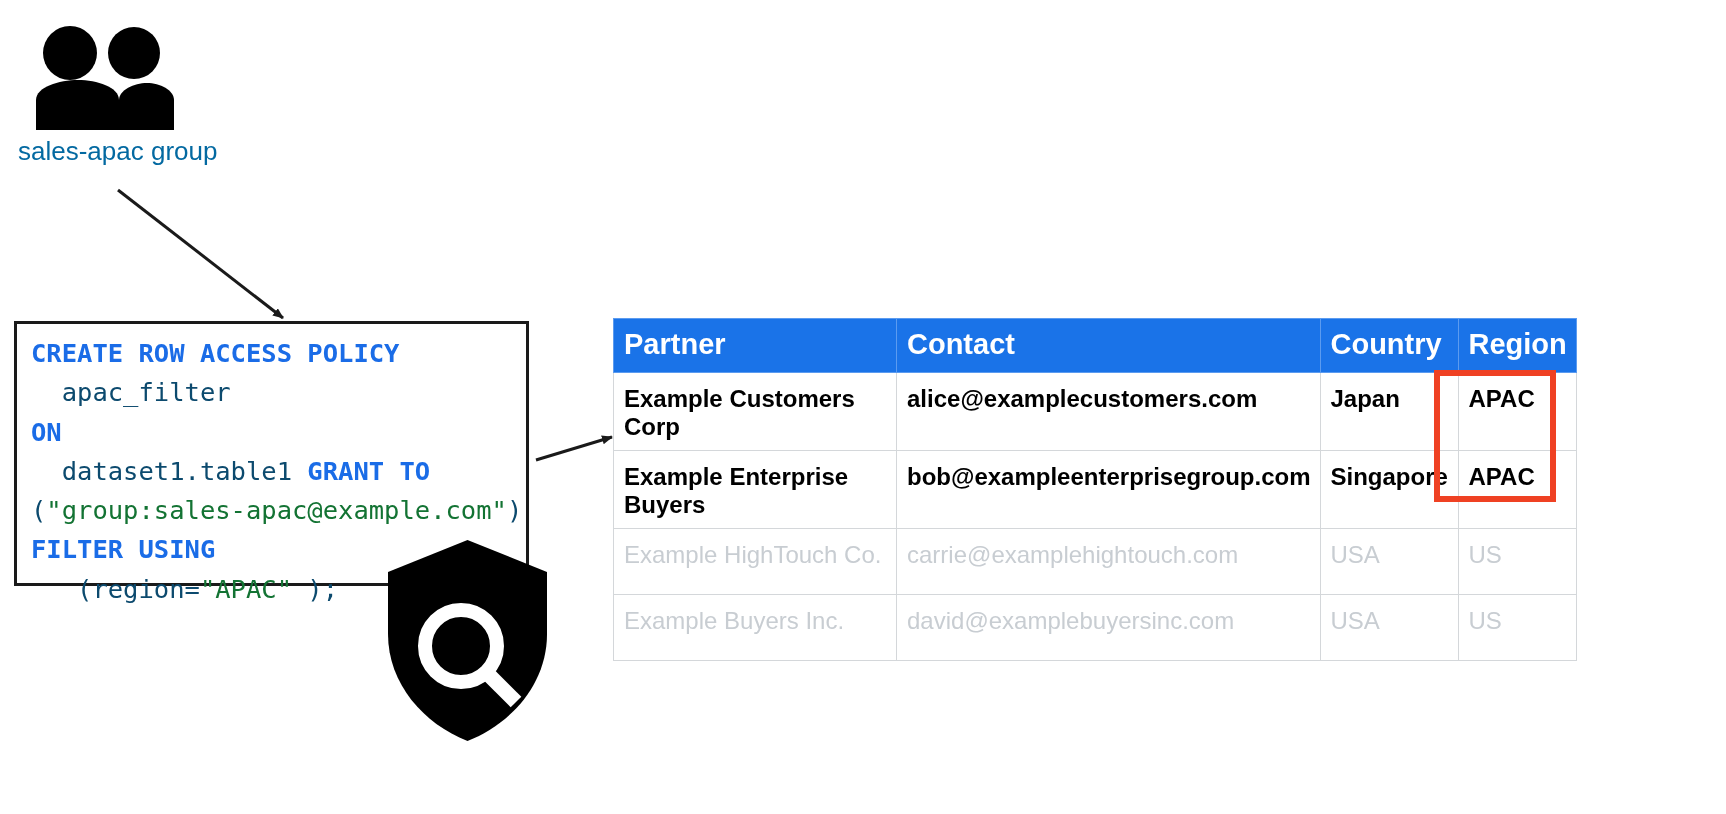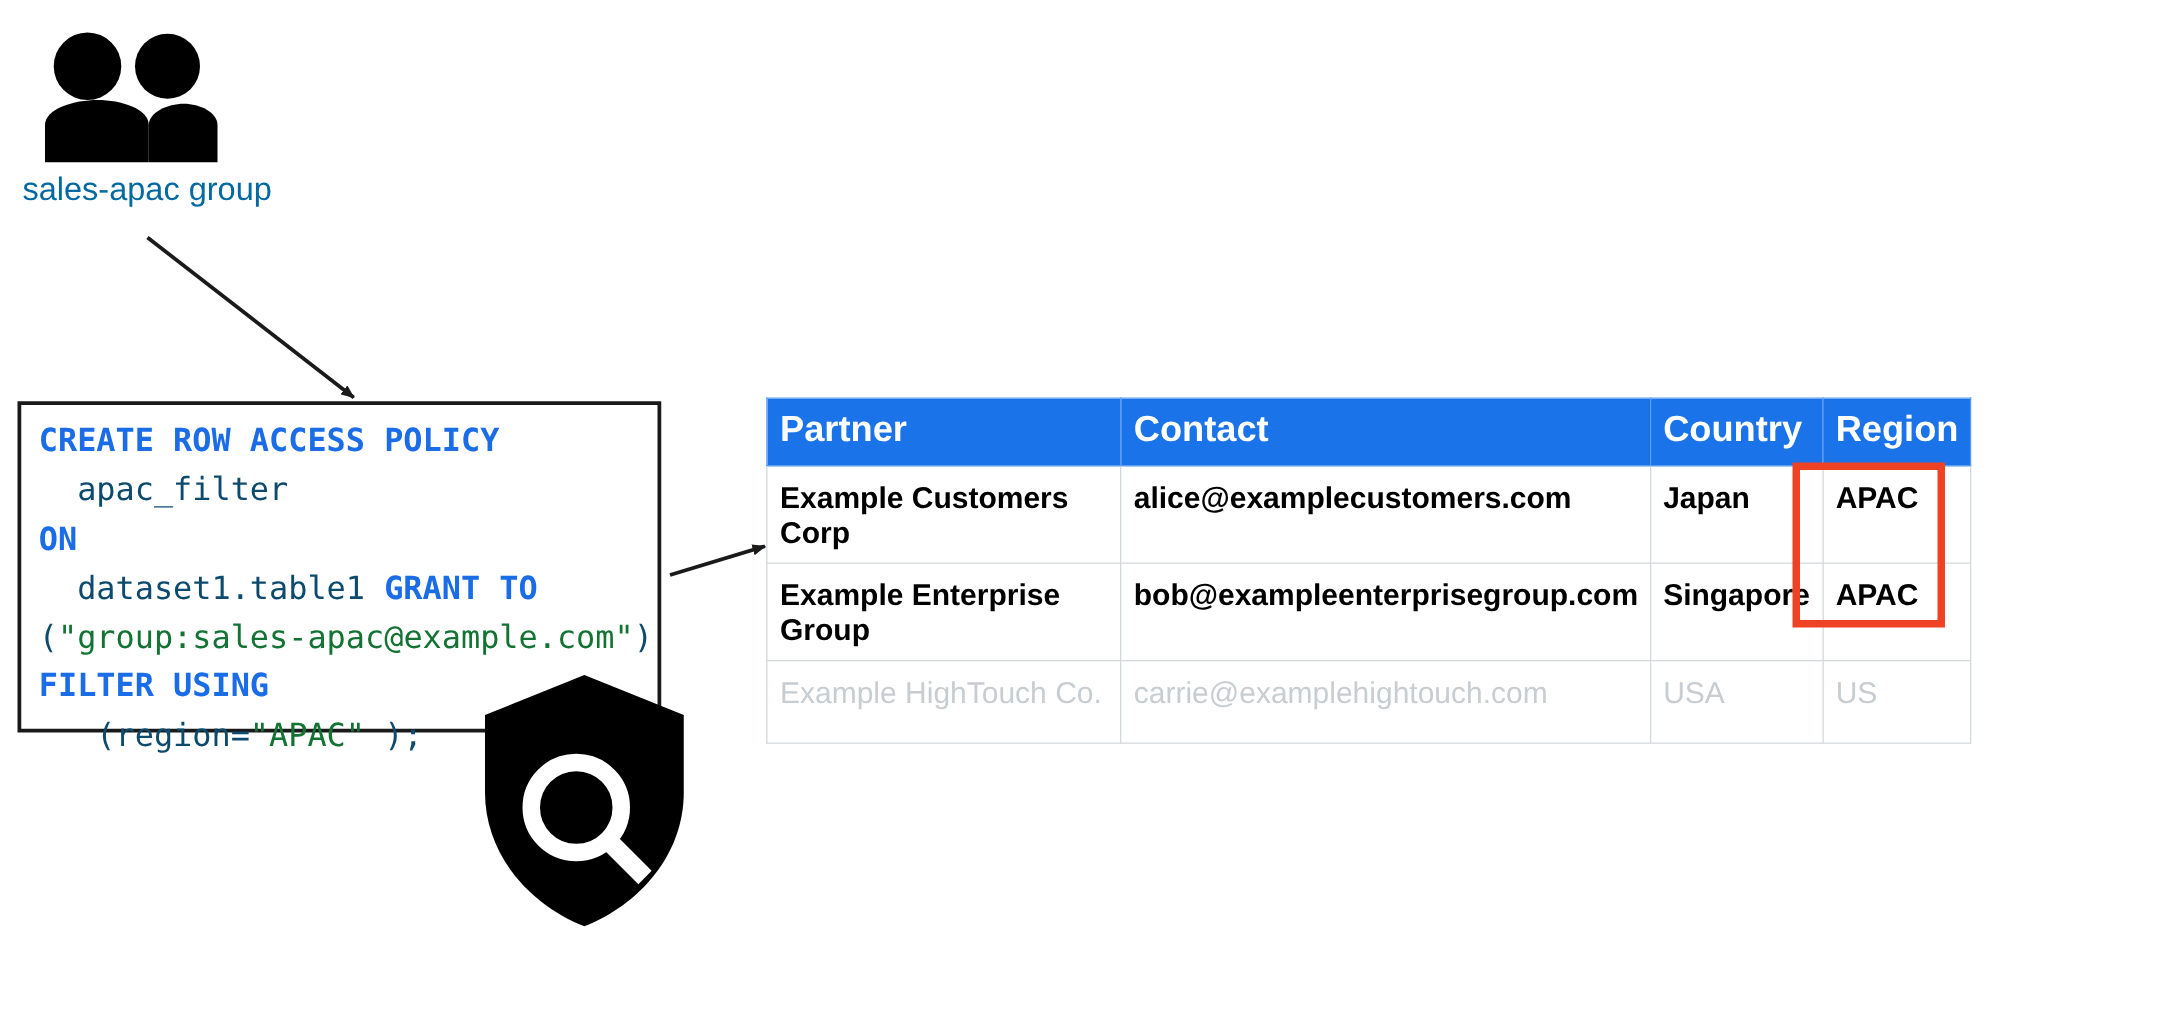--- a/index.html
+++ b/index.html
@@ -186,28 +186,34 @@
       </tr>
     </thead>
     <tbody>
       <tr>
         <td class="active col-partner">Example Customers Corp</td>
         <td class="active col-contact">alice@examplecustomers.com</td>
         <td class="active col-country">Japan</td>
         <td class="active col-region">APAC</td>
       </tr>
       <tr>
-        <td class="active col-partner">Example Enterprise Group</td>
+        <td class="active col-partner">Example Enterprise Buyers</td>
         <td class="active col-contact">bob@exampleenterprisegroup.com</td>
         <td class="active col-country">Singapore</td>
         <td class="active col-region">APAC</td>
       </tr>
       <tr>
         <td class="muted col-partner">Example HighTouch Co.</td>
         <td class="muted col-contact">carrie@examplehightouch.com</td>
         <td class="muted col-country">USA</td>
         <td class="muted col-region">US</td>
       </tr>
+      <tr>
+        <td class="muted col-partner">Example Buyers Inc.</td>
+        <td class="muted col-contact">david@examplebuyersinc.com</td>
+        <td class="muted col-country">USA</td>
+        <td class="muted col-region">US</td>
+      </tr>
     </tbody>
   </table>
 </div>
 
 <div id="region-highlight"></div>
 
 </body></html>

